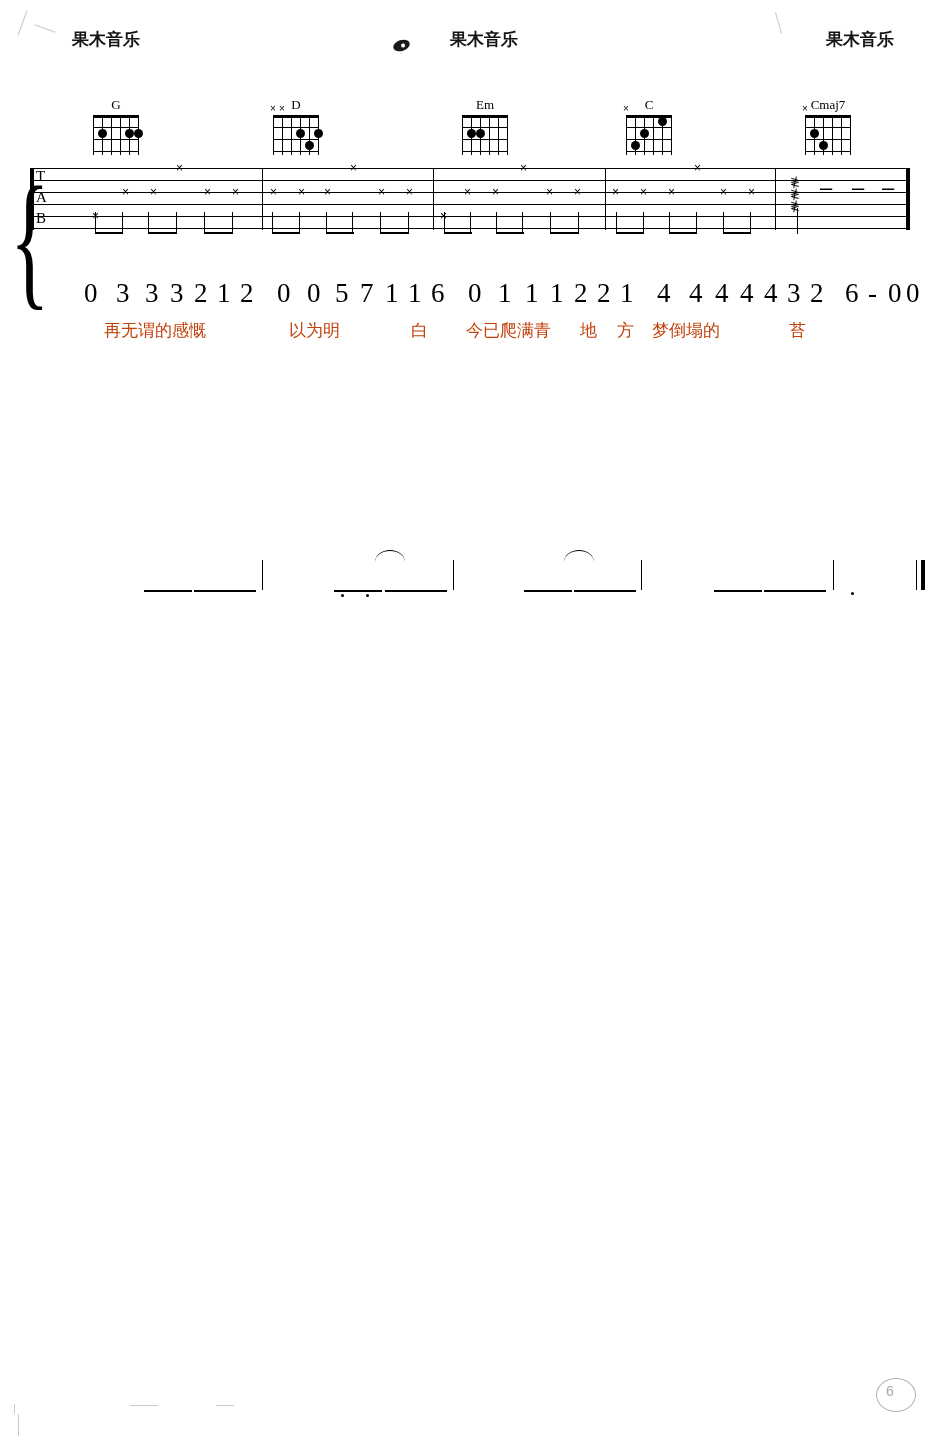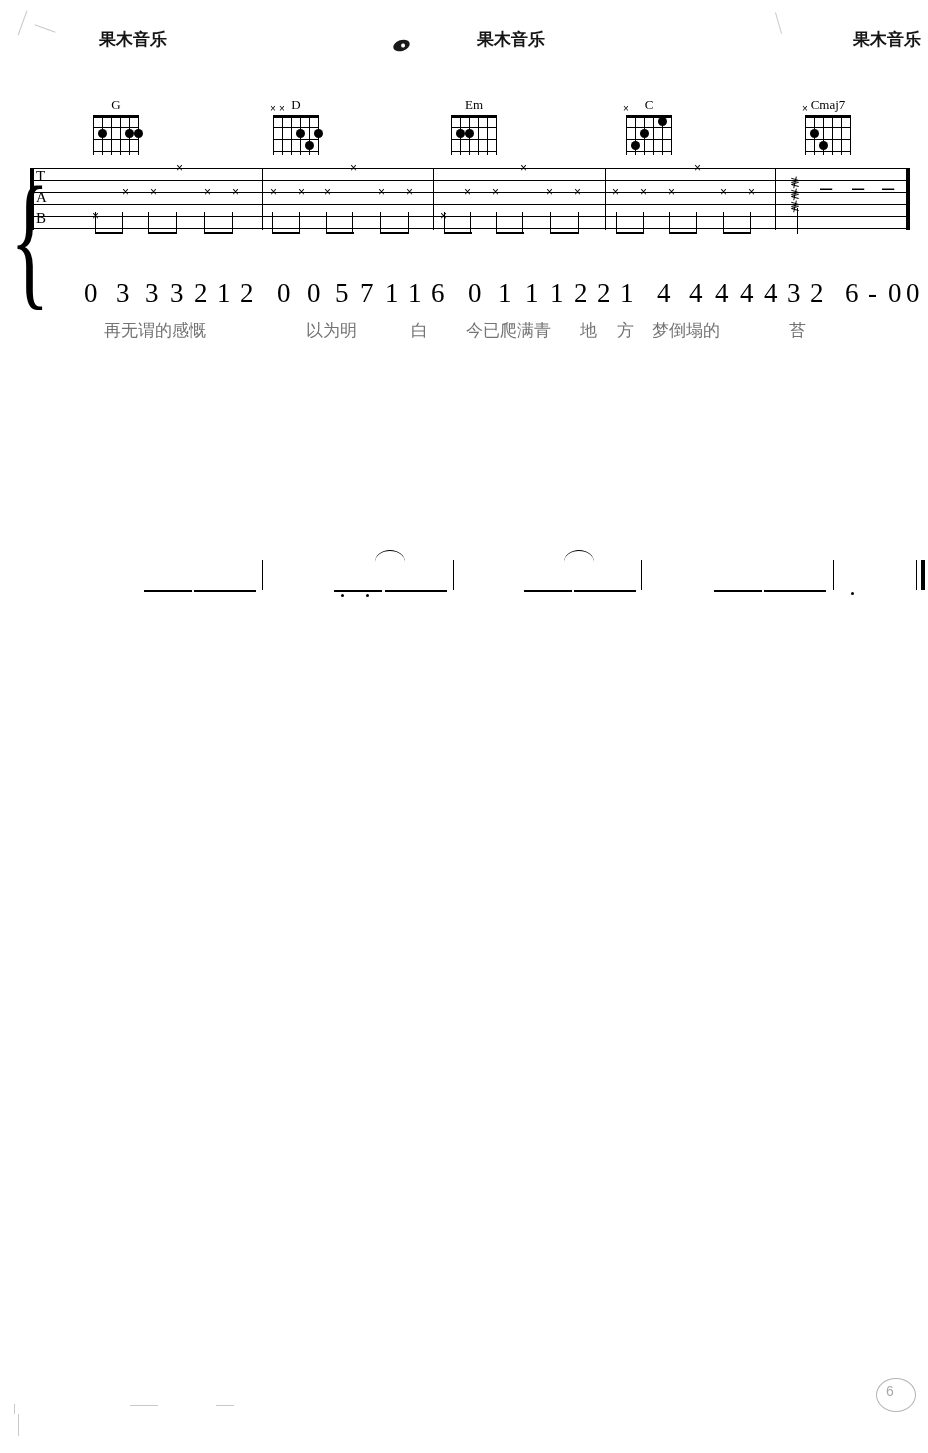--- a/index.html
+++ b/index.html
@@ -16,21 +16,20 @@
     overflow: hidden;
   }
 
   
   .watermark-row {
     position: absolute;
     top: 28px;
     left: 0;
     width: 884px;
     height: 34px;
-    margin-left: 27px;
   }
   .watermark {
     position: absolute;
     font-family: "Liberation Sans", sans-serif;
     font-size: 17px;
     font-weight: 700;
     color: #141414;
     white-space: nowrap;
   }
   .wm1 { left: 72px; top: 0; }
@@ -279,21 +278,21 @@
     left: 0;
     top: 320px;
     width: 928px;
     height: 26px;
   }
   .lyr {
     position: absolute;
     font-family: "Liberation Sans", sans-serif;
     font-size: 17px;
     line-height: 22px;
-    color: #737373;
+    color: #c2410c;
     white-space: nowrap;
   }
 </style>
 </head>
 <body>
 
 <div class="watermark-row">
   <div class="watermark wm1">果木音乐</div>
   <div class="watermark wm2">果木音乐</div>
   <div class="watermark wm3">果木音乐</div>
@@ -347,21 +346,21 @@
         <div class="vline" style="left:45px"></div>
       <div class="hline" style="top:12px"></div>
         <div class="hline" style="top:24px"></div>
       <div class="hline" style="top:36px"></div>
       <div class="dot" style="left:27px;top:18px"></div>
       <div class="dot" style="left:45px;top:18px"></div>
       <div class="dot" style="left:36px;top:30px"></div>
     </div>
   </div>
 
-  <div class="chord" style="left:443px">
+  <div class="chord" style="left:454px">
     <div class="chord-name">Em</div>
     <div class="chord-grid">
       <div class="nut"></div>
       <div class="vline" style="left:0"></div>
         <div class="vline" style="left:9px"></div>
       <div class="vline" style="left:18px"></div>
         <div class="vline" style="left:27px"></div>
       <div class="vline" style="left:36px"></div>
         <div class="vline" style="left:45px"></div>
       <div class="hline" style="top:12px"></div>
@@ -571,20 +570,20 @@
   <div class="num" style="left:888px">0</div>
   <div class="num" style="left:906px">0</div>
   <div class="dotunder" style="left:851px;top:314px"></div>
 
   <div class="endbar-thin" style="left:916px;top:282px;height:30px"></div>
   <div class="endbar-thick" style="left:921px;top:282px;height:30px"></div>
 </div>
 
 <div class="lyrics">
   <div class="lyr" style="left:104px">再无谓的感慨</div>
-  <div class="lyr" style="left:306px">以为明</div>
+  <div class="lyr" style="left:289px">以为明</div>
   <div class="lyr" style="left:411px">白</div>
   <div class="lyr" style="left:466px">今已爬满青</div>
   <div class="lyr" style="left:580px">地</div>
   <div class="lyr" style="left:617px">方</div>
   <div class="lyr" style="left:652px">梦倒塌的</div>
   <div class="lyr" style="left:789px">苔</div>
 </div>
 
 </body></html>

